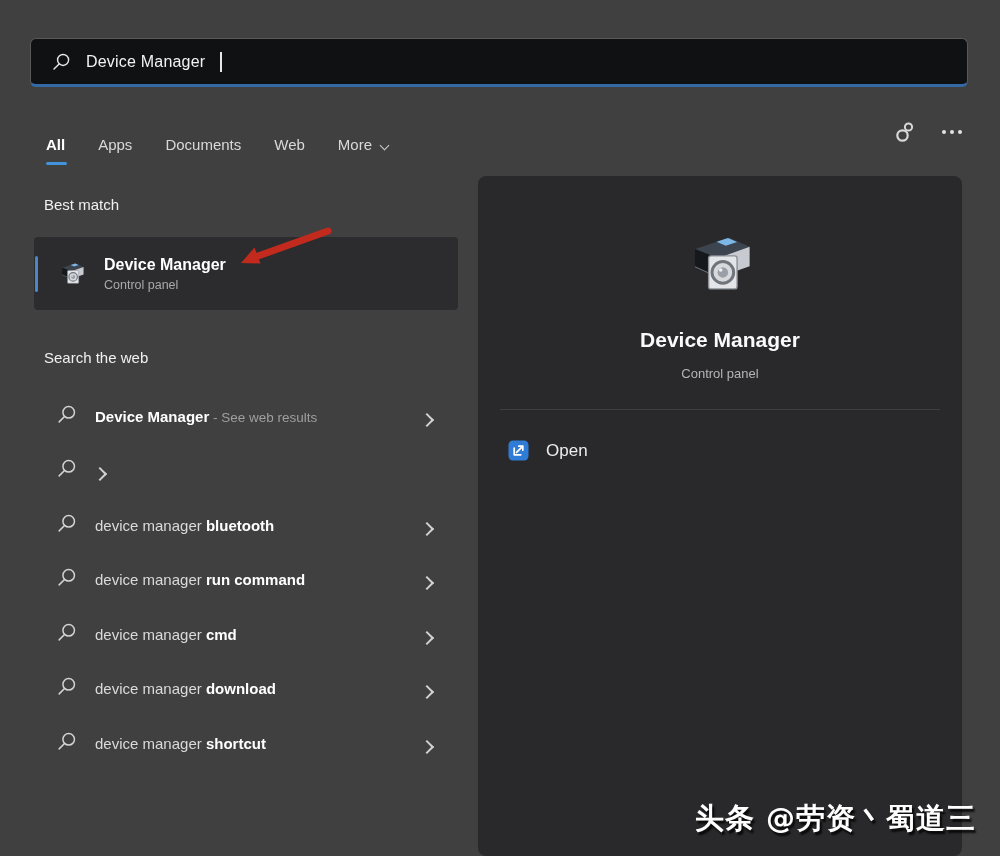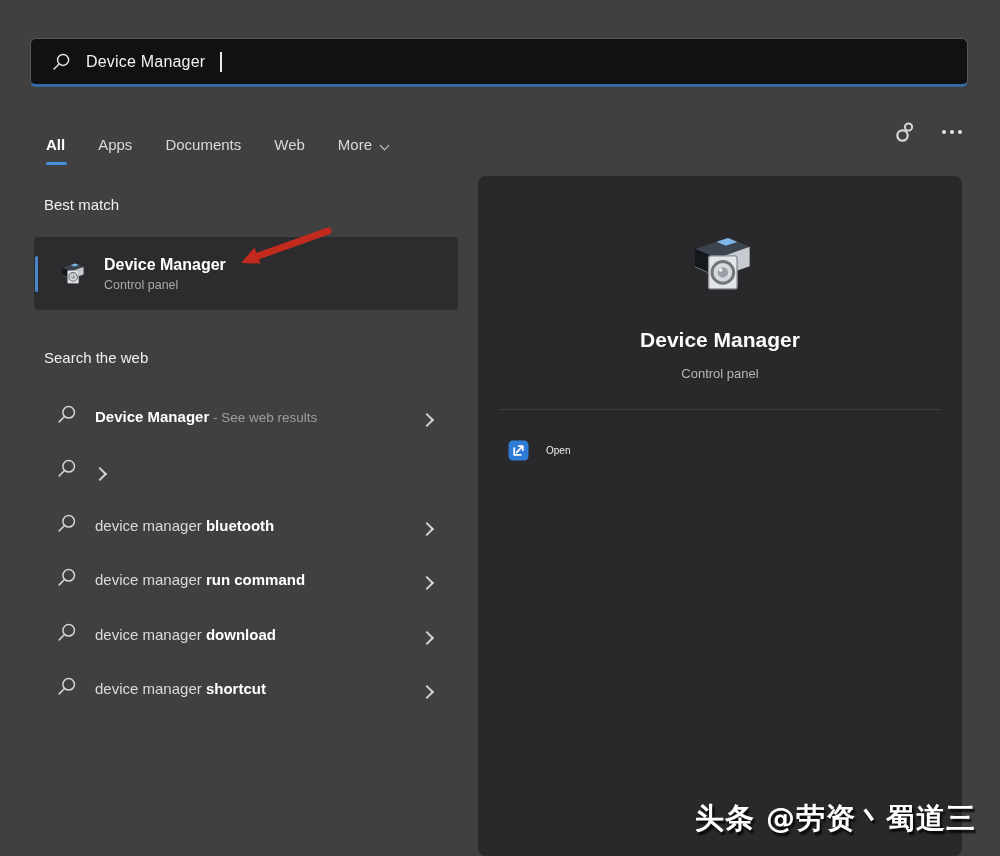--- a/index.html
+++ b/index.html
@@ -56,21 +56,21 @@
   
   .preview-panel{position:absolute;left:478px;top:176px;width:484px;height:680px;
     background:#29292b;border-radius:8px;}
   .dm-icon-large{position:absolute;top:48px;left:50%;transform:translateX(-50%);}
   .preview-title{position:absolute;top:152px;width:100%;text-align:center;
     font-size:21px;font-weight:600;color:#fafafa;}
   .preview-subtitle{position:absolute;top:190px;width:100%;text-align:center;
     font-size:13px;color:#b5b5b5;}
   .pv-divider{position:absolute;top:233px;left:22px;right:22px;height:1px;background:#3e3e40;}
   .open-row{position:absolute;top:264px;left:30px;display:flex;align-items:center;gap:17px;}
-  .open-label{color:#ededed;font-size:10px;}
+  .open-label{color:#ededed;font-size:17px;}
 
   
   .arrow-annotation{position:absolute;left:233px;top:222px;pointer-events:none;}
   .watermark{position:absolute;right:24px;top:799px;font-size:29px;font-weight:700;
     color:#ffffff;letter-spacing:1px;text-shadow:2px 3px 2px rgba(0,0,0,.85);
     font-family:"DejaVu Sans","Liberation Sans",sans-serif;}
 
   svg{display:block;}
 </style>
 </head>
@@ -182,20 +182,27 @@
       <svg width="21" height="21" style="color:#d4d4d4">
           <use href="#glyph-search"></use>
         </svg>
       <span class="row-text"><span class="prefix">device manager </span><span class="suffix">run command</span></span>
       <span class="chev-right"></span>
     </div>
     <div class="web-row rest">
       <svg width="21" height="21" style="color:#d4d4d4">
           <use href="#glyph-search"></use>
         </svg>
+      <span class="row-text"><span class="prefix">device manager </span><span class="suffix">cmd</span></span>
+      <span class="chev-right"></span>
+    </div>
+    <div class="web-row rest">
+      <svg width="21" height="21" style="color:#d4d4d4">
+          <use href="#glyph-search"></use>
+        </svg>
       <span class="row-text"><span class="prefix">device manager </span><span class="suffix">download</span></span>
       <span class="chev-right"></span>
     </div>
     <div class="web-row rest">
       <svg width="21" height="21" style="color:#d4d4d4">
           <use href="#glyph-search"></use>
         </svg>
       <span class="row-text"><span class="prefix">device manager </span><span class="suffix">shortcut</span></span>
       <span class="chev-right"></span>
     </div>

